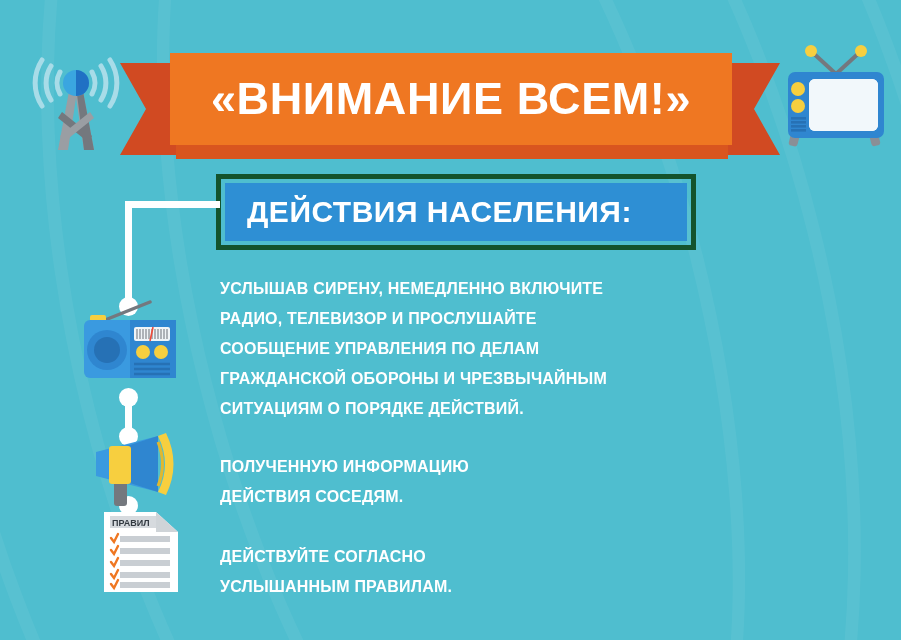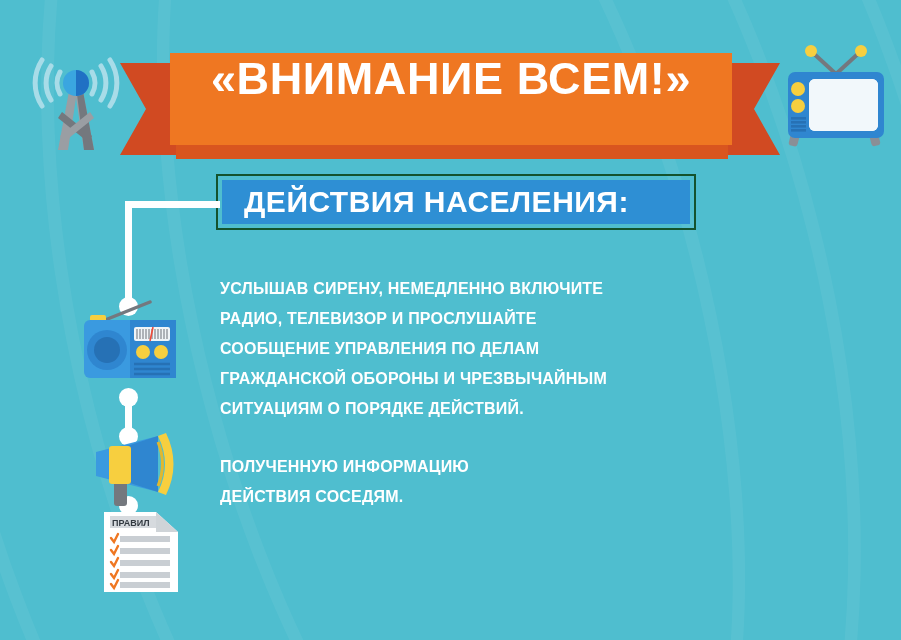--- a/index.html
+++ b/index.html
@@ -63,37 +63,37 @@
     position: absolute;
     left: 56px; top: 26px;
     width: 552px; height: 88px;
     background: #d9551f;
   }
   .banner-main {
     position: absolute;
     left: 50px; top: 8px;
     width: 562px; height: 92px;
     background: #ef7722;
-    display: flex; justify-content: center;
+    display: flex; align-items: center; justify-content: center;
   }
   #banner-title {
     color: #ffffff;
     font-size: 45px;
     font-weight: 700;
     letter-spacing: 0.6px;
     white-space: nowrap;
     font-family: "Liberation Sans", sans-serif;
   }
 
   
   #heading-box {
     position: absolute;
     left: 216px; top: 174px;
-    width: 480px; height: 56px;
-    border: 2px solid #14532d;
+    width: 480px; height: 76px;
+    border: 5px solid #14532d;
     padding: 4px;
   }
   #heading-inner {
     width: 100%; height: 100%;
     background: #2e8fd4;
     display: flex; align-items: center;
     padding-left: 22px;
   }
   #heading-text {
     color: #ffffff;
@@ -325,14 +325,16 @@
     </svg>
   </div>
 
   <div class="para" id="para1">УСЛЫШАВ СИРЕНУ, НЕМЕДЛЕННО ВКЛЮЧИТЕ
 РАДИО, ТЕЛЕВИЗОР И ПРОСЛУШАЙТЕ
 СООБЩЕНИЕ УПРАВЛЕНИЯ ПО ДЕЛАМ
 ГРАЖДАНСКОЙ ОБОРОНЫ И ЧРЕЗВЫЧАЙНЫМ
 СИТУАЦИЯМ О ПОРЯДКЕ ДЕЙСТВИЙ.</div>
   <div class="para" id="para2">ПОЛУЧЕННУЮ ИНФОРМАЦИЮ
 ДЕЙСТВИЯ СОСЕДЯМ.</div>
+  <div class="para" id="para3">ДЕЙСТВУЙТЕ СОГЛАСНО
+УСЛЫШАННЫМ ПРАВИЛАМ.</div>
 
 </div>
 
 </body></html>

